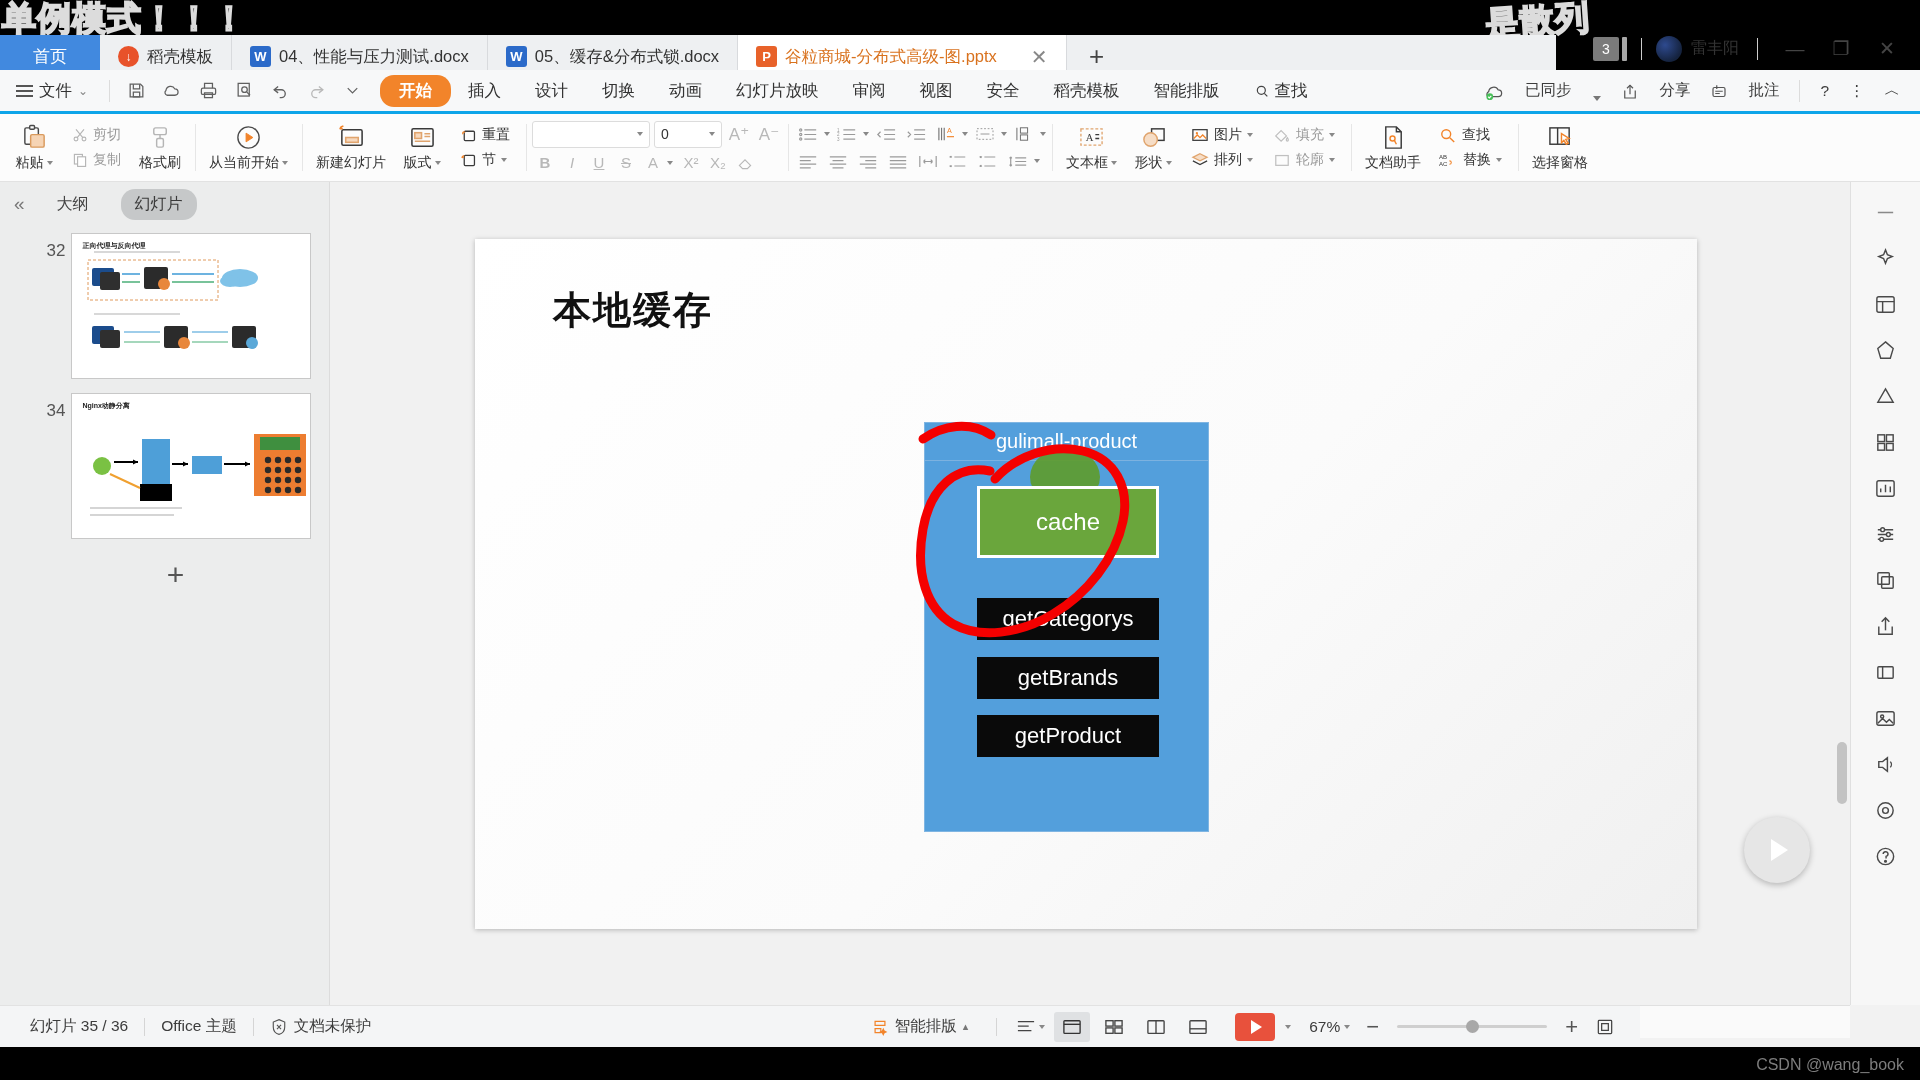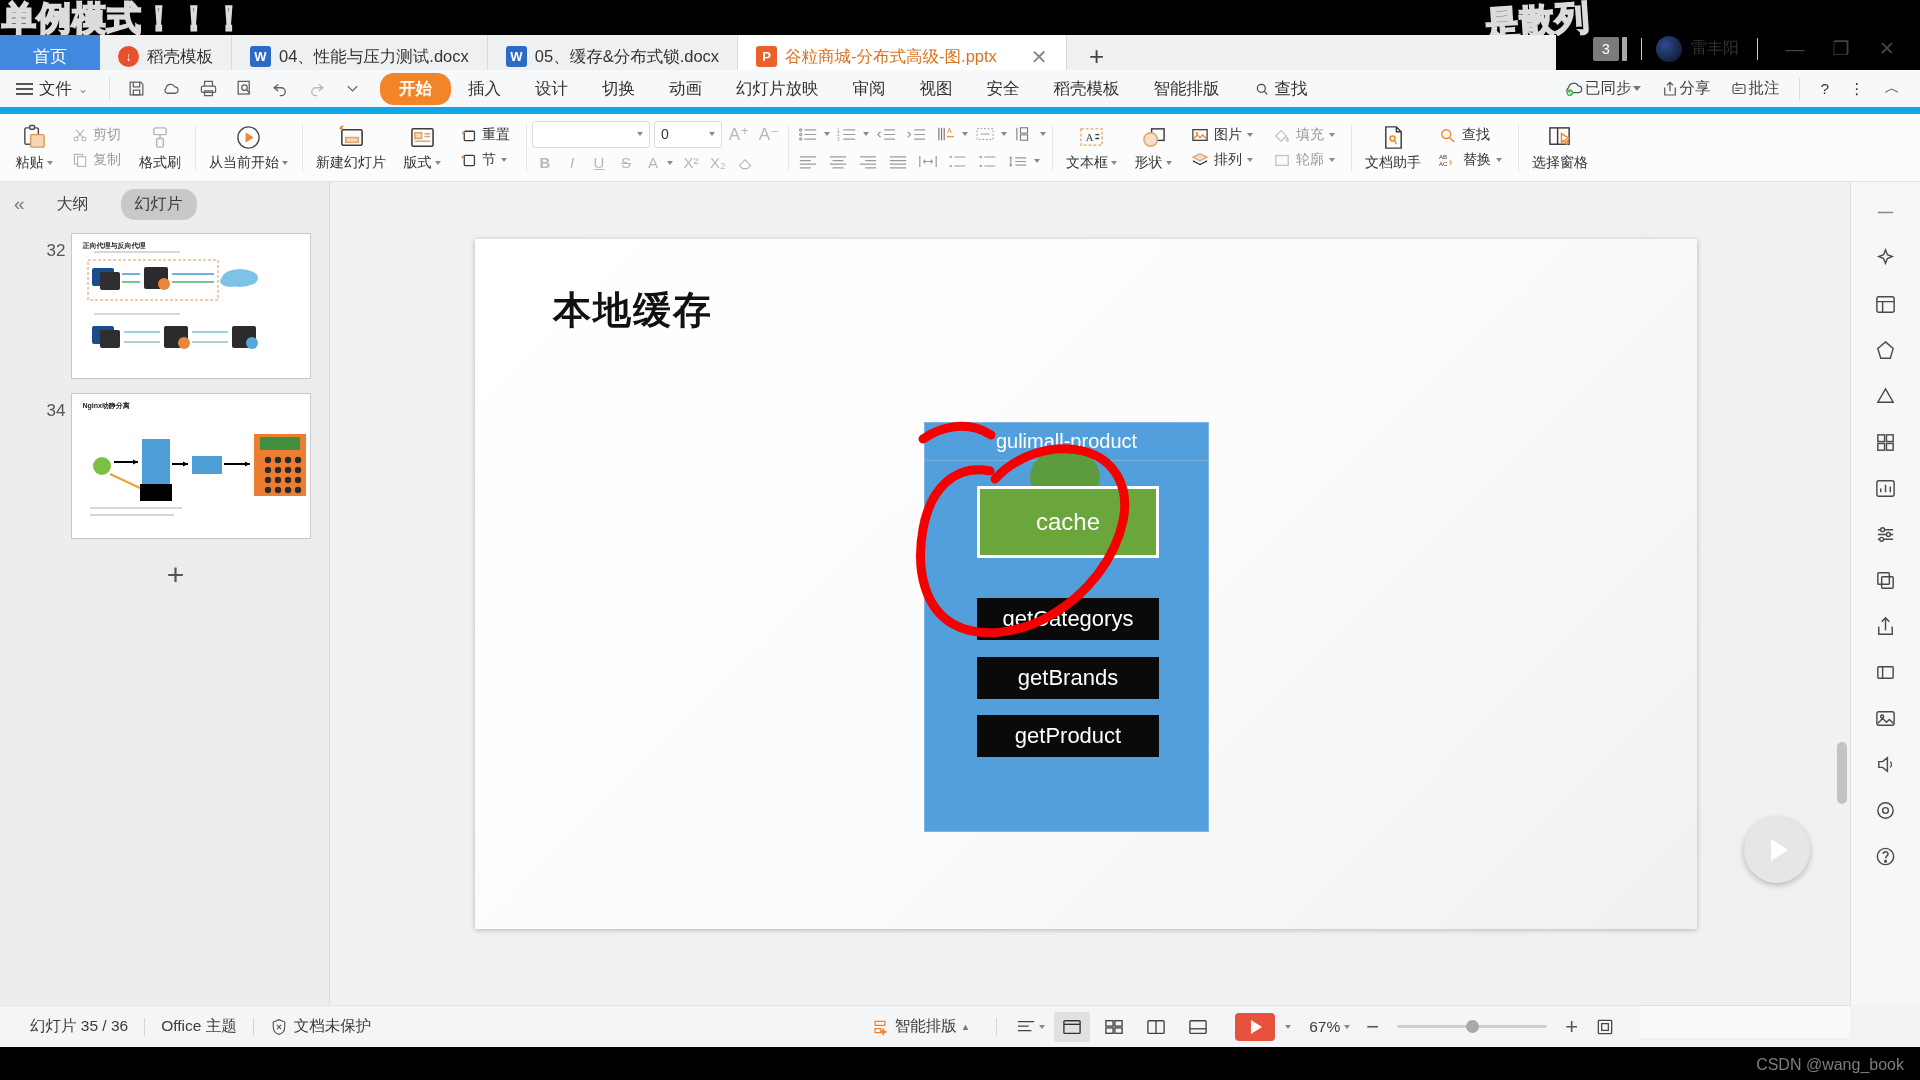--- a/index.html
+++ b/index.html
@@ -76,34 +76,34 @@
     white-space: nowrap; pointer-events: none;
     font-family: "DejaVu Sans", sans-serif;
   }
   .wm-left { left: 2px; top: -4px; }
   .wm-right { right: 330px; top: -2px; transform: rotate(-4deg); }
 
   
   .menubar {
     position: absolute; left: 0; top: 70px; width: 1920px; height: 44px;
     background: #f7f8f9; display: flex; align-items: center;
-    border-bottom: 7px solid #0ea5e9;
+    border-bottom: 3px solid #0ea5e9;
   }
   .mfile { display: flex; align-items: center; gap: 6px; padding: 0 13px 0 16px; font-size: 16.5px; color: #333; }
   .hamburger { display: inline-flex; flex-direction: column; gap: 3px; }
   .hamburger i { display: block; width: 17px; height: 2px; background: #555; }
   .msep { width: 1px; height: 22px; background: #dcdcdc; margin: 0 8px; }
   .qicon { width: 36px; height: 30px; display: flex; align-items: center; justify-content: center; color: #606060; }
   .qicon svg { width: 19px; height: 19px; }
   .mtabs { display: flex; align-items: center; margin-left: 10px; }
   .mtab { font-size: 16.5px; color: #333; padding: 5px 17px; white-space: nowrap; }
   .mtab.sel { background: #f2842a; color: #fff; border-radius: 14px; padding: 5px 19px; font-weight: bold; }
   .mfind { display: flex; align-items: center; gap: 5px; font-size: 16.5px; color: #333; padding: 0 17px; }
   .menubar-right { margin-left: auto; display: flex; align-items: center; padding-right: 12px; gap: 4px; }
-  .mr-item { display: flex; align-items: center; gap: 0; font-size: 15.5px; color: #3c3c3c; padding: 0 8px; white-space: nowrap; }
+  .mr-item { display: flex; align-items: flex-end; gap: 20px; font-size: 15.5px; color: #3c3c3c; padding: 0 8px; white-space: nowrap; }
   .mr-icon { display: inline-flex; align-items: center; }
   .caretd { width: 0; height: 0; border-left: 4px solid transparent; border-right: 4px solid transparent; border-top: 5px solid #777; margin-left: 2px; }
 
   
   .ribbon {
     position: absolute; left: 0; top: 114px; width: 1920px; height: 68px;
     background: #fcfcfc; border-bottom: 1px solid #e2e2e2;
     display: flex; align-items: stretch;
   }
   .rgroup { display: flex; align-items: center; padding: 0 6px; position: relative; }

